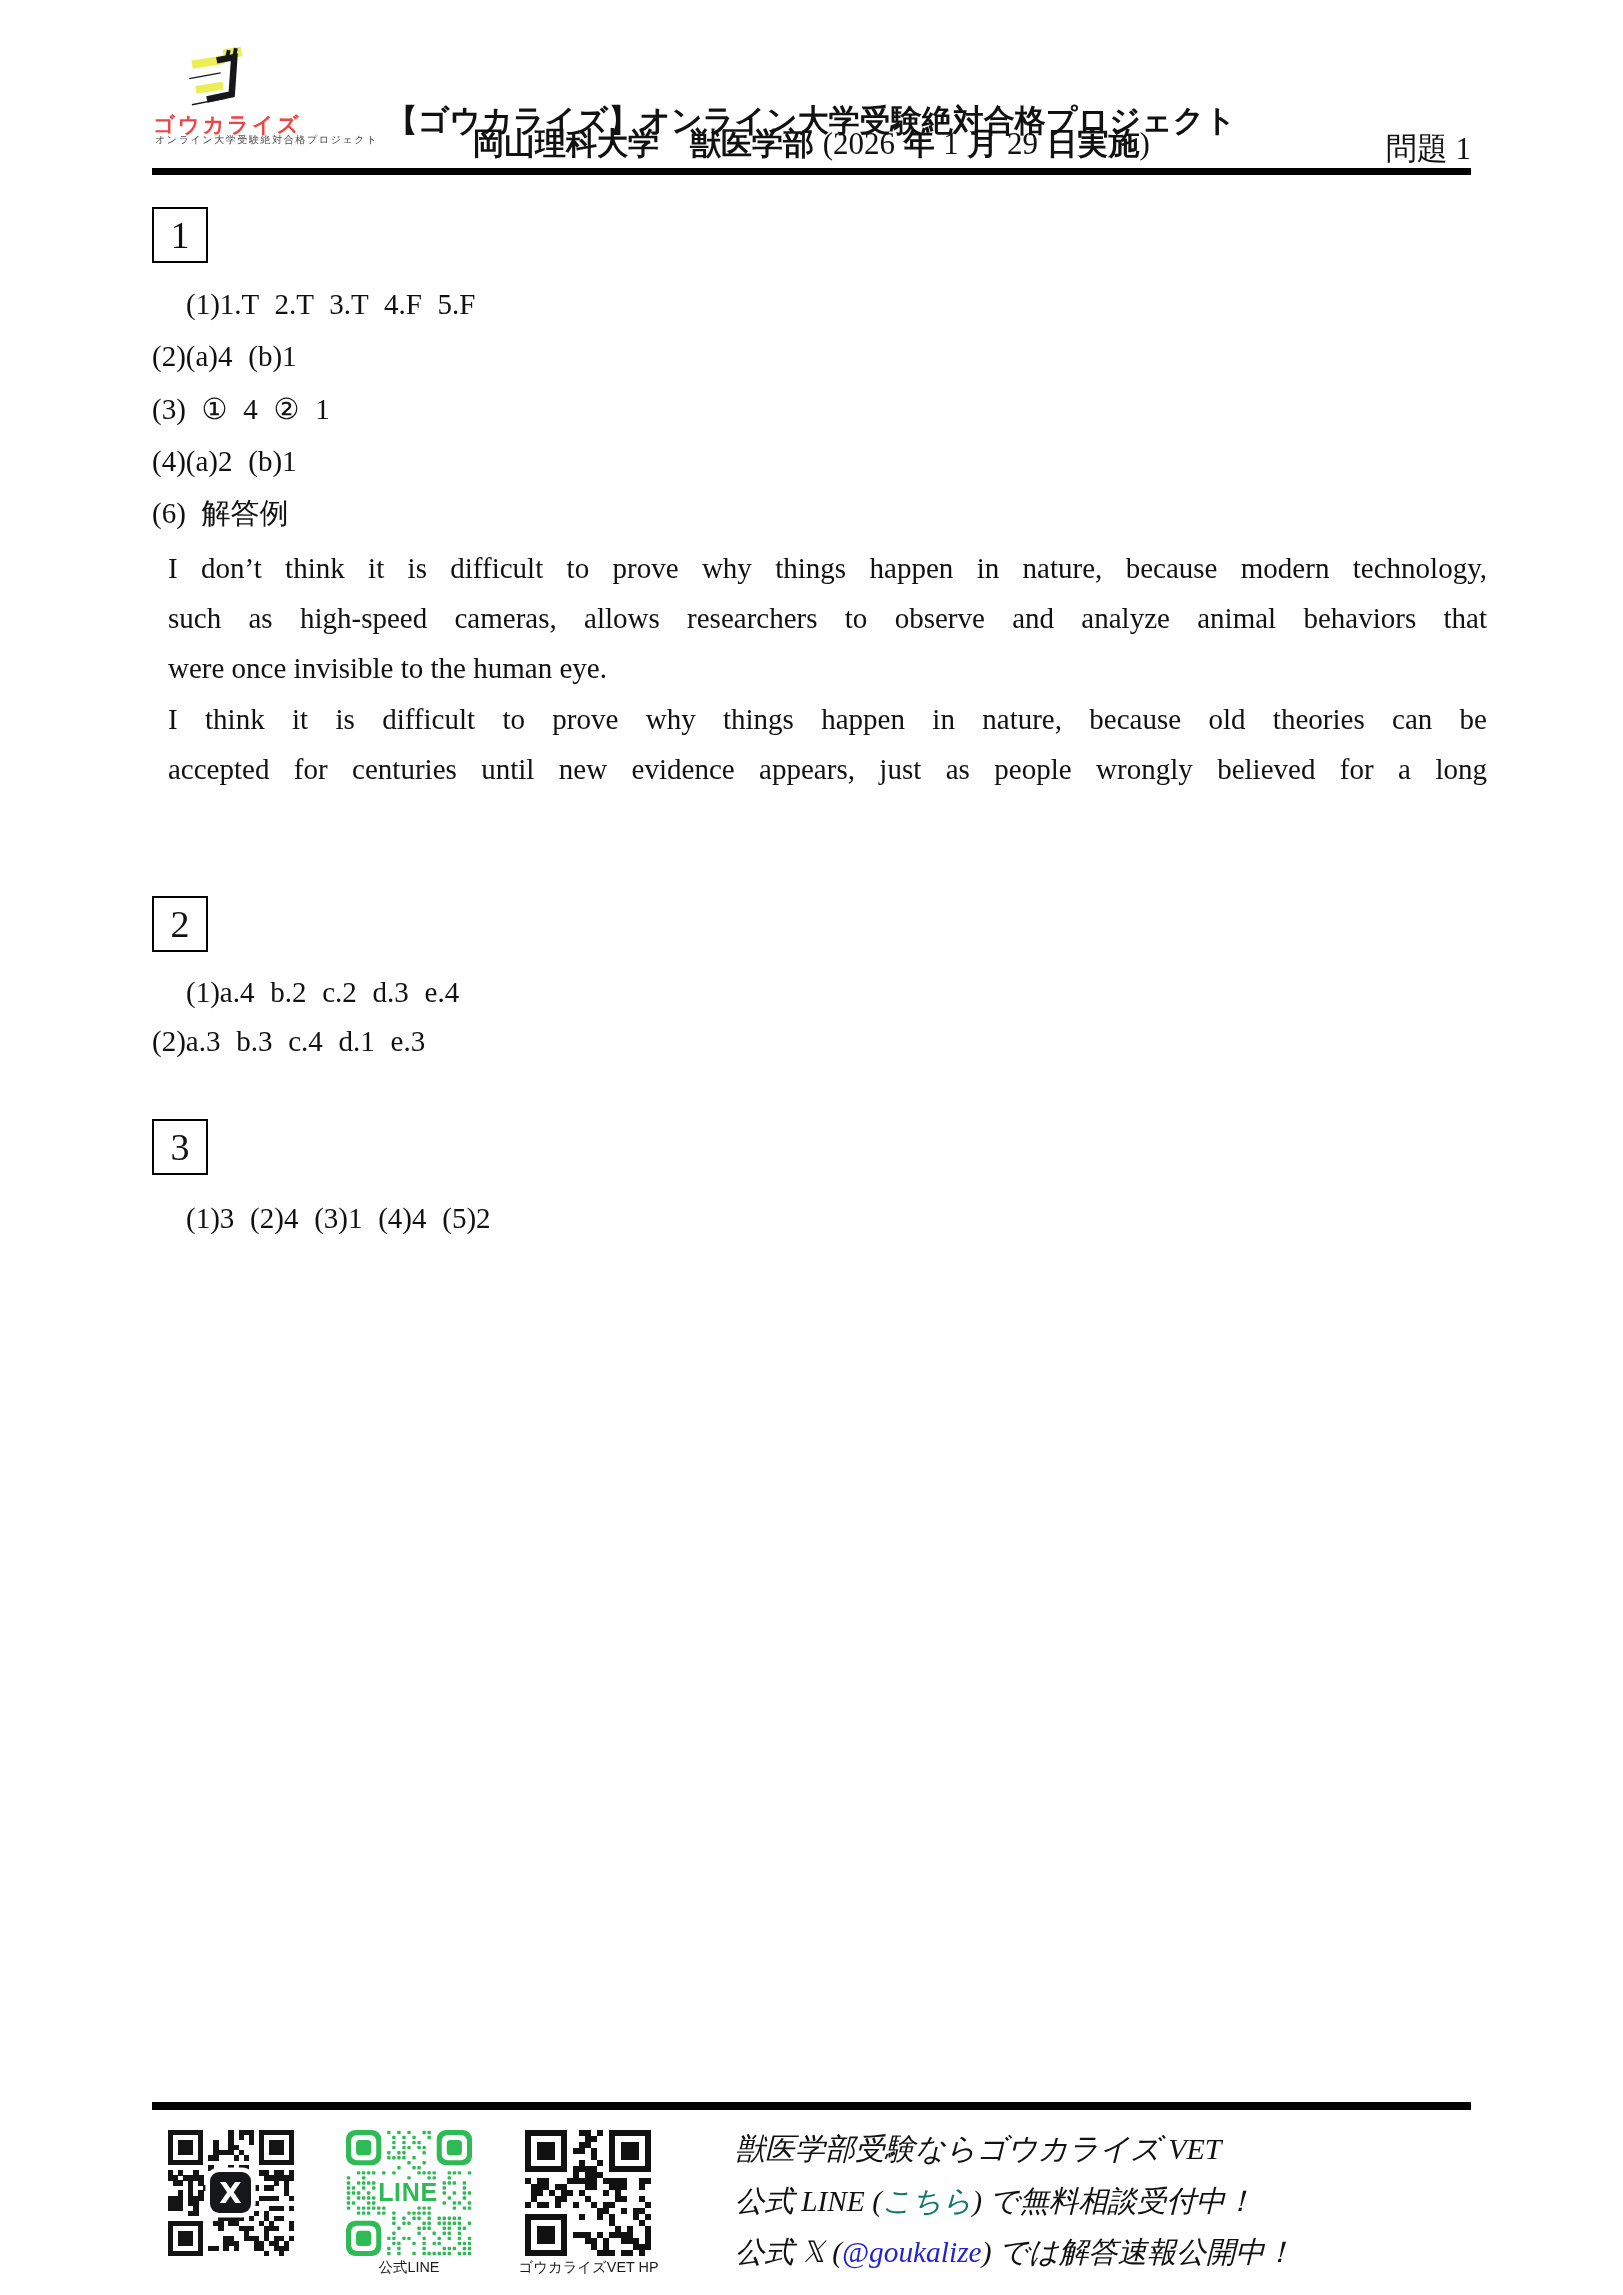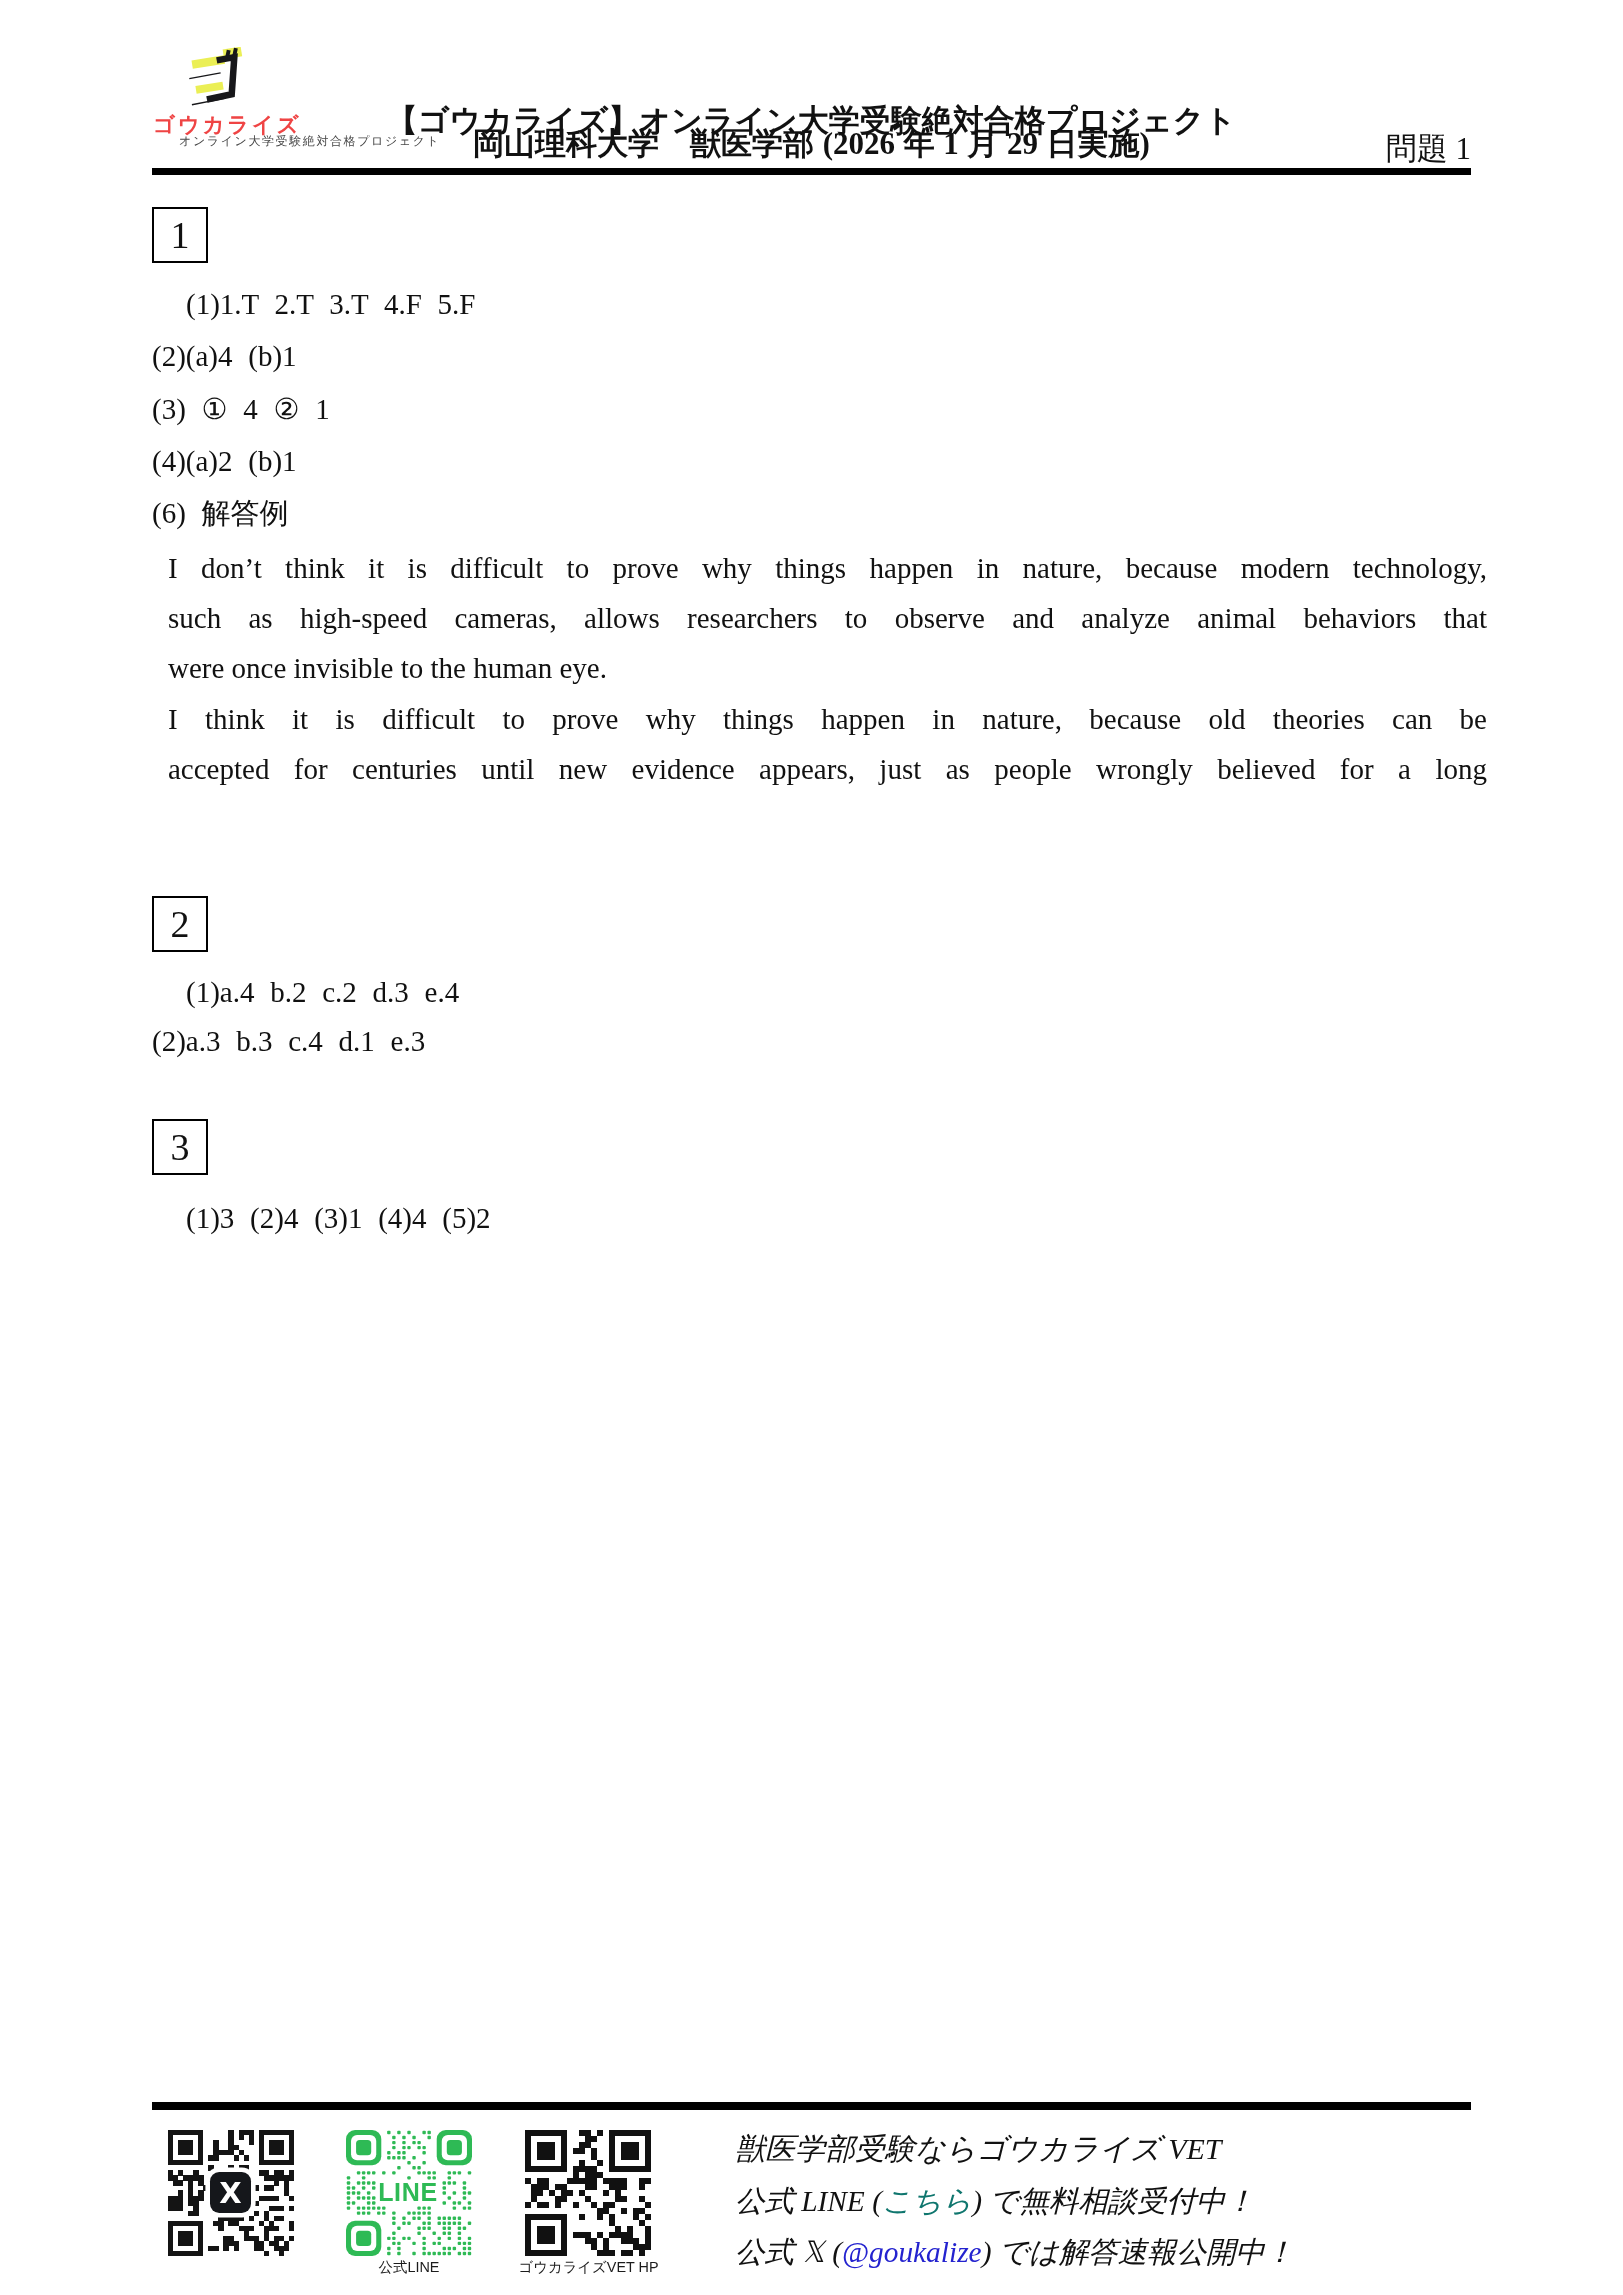--- a/index.html
+++ b/index.html
@@ -1,27 +1,27 @@
 <!DOCTYPE html>
 <html style="font-size:10.5px"><head>
 <meta charset="utf-8">
 <style>
   html,body{margin:0;padding:0;background:#9a9a9a;}
   .page{position:relative;width:1623px;height:2295px;background:#ffffff;
         font-family:"Liberation Serif","DejaVu Serif",serif;color:#111;overflow:hidden;}
   .abs{position:absolute;}
   .gothic{font-family:"Liberation Sans","DejaVu Sans",sans-serif;font-weight:bold;}
-  .serifnum{font-family:"Liberation Serif","DejaVu Serif",serif;font-weight:bold;}
+  .serifnum{font-family:"Liberation Serif","DejaVu Serif",serif;font-weight:normal;}
 
   
   .logo-icon{left:188px;top:47px;}
   .logo-brand{left:153px;top:110px;width:144px;font-size:21.6px;letter-spacing:2.6px;color:#ef4444;
               font-family:"Liberation Sans","DejaVu Sans",sans-serif;font-weight:700;white-space:nowrap;}
-  .logo-sub{left:155px;top:133px;font-size:12px;letter-spacing:1.6px;color:#474747;
-            font-family:"Liberation Sans","DejaVu Sans",sans-serif;white-space:nowrap;margin-left:24px;}
+  .logo-sub{left:155px;top:133px;font-size:10px;letter-spacing:1.6px;color:#474747;
+            font-family:"Liberation Sans","DejaVu Sans",sans-serif;white-space:nowrap;}
   .title1{left:0;width:1623px;top:69px;text-align:center;font-size:31px;line-height:34px;margin-top:35px;}
   .title2{left:0;width:1623px;top:126px;text-align:center;font-size:31px;line-height:35px;white-space:nowrap;}
   .title2 .serifnum{font-size:31px;}
   .page-label{right:152px;top:128px;font-size:31px;}
   .rule{background:#000;}
   .rule-top{left:152px;top:168px;width:1319px;height:7.2px;}
   .rule-bottom{left:152px;top:2102px;width:1319px;height:7.9px;}
 
   
   .qbox{left:152px;width:52px;height:52px;border:2px solid #000;text-align:center;

